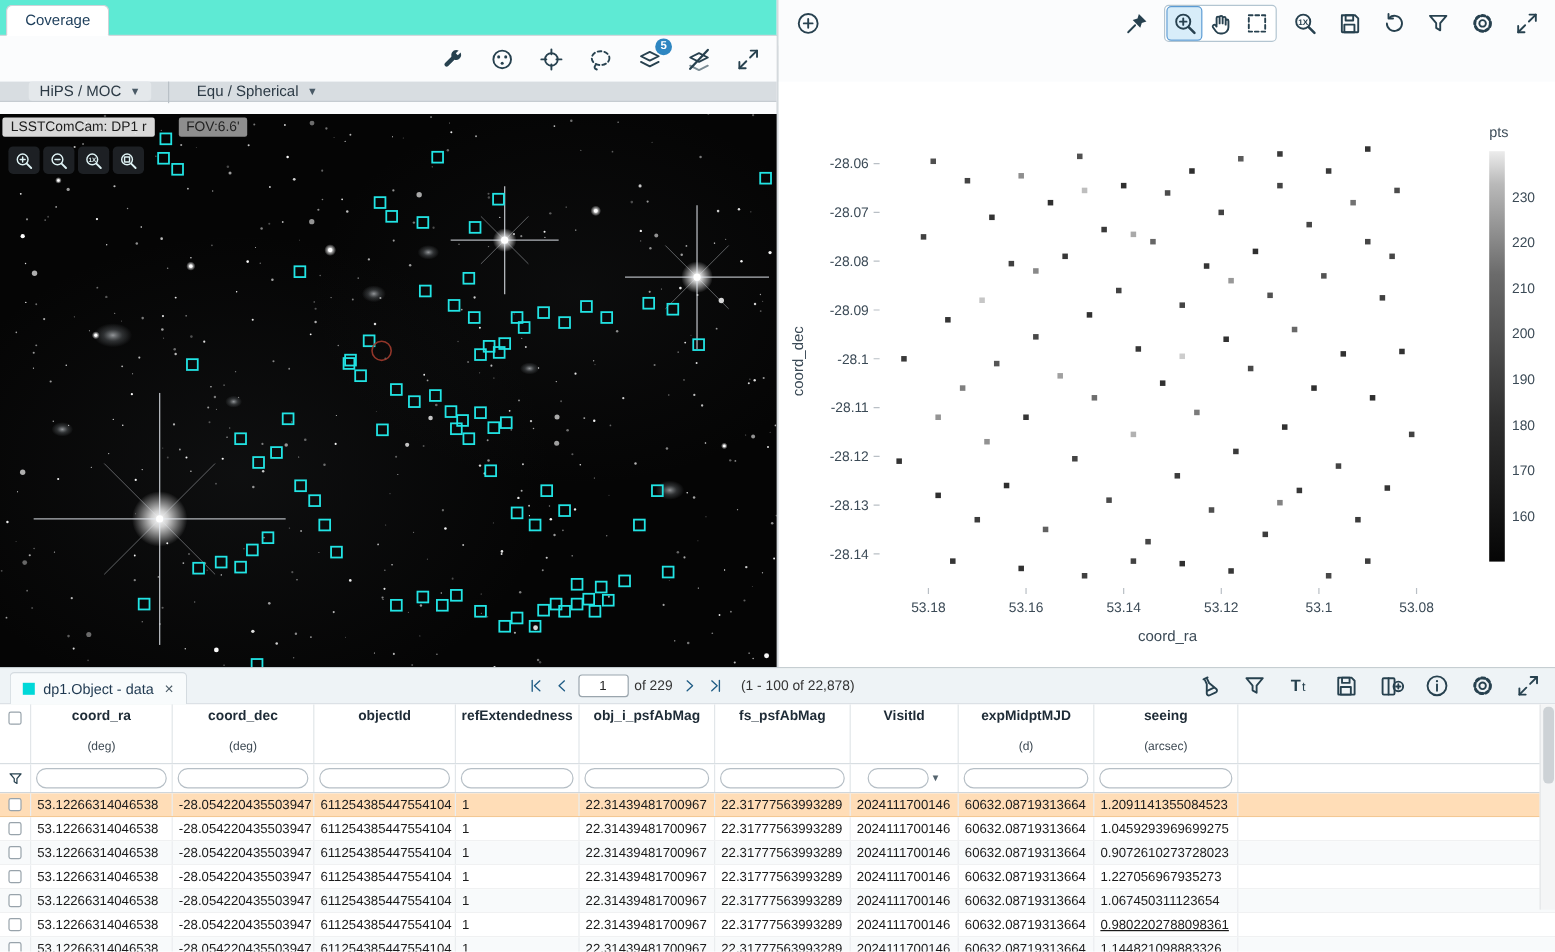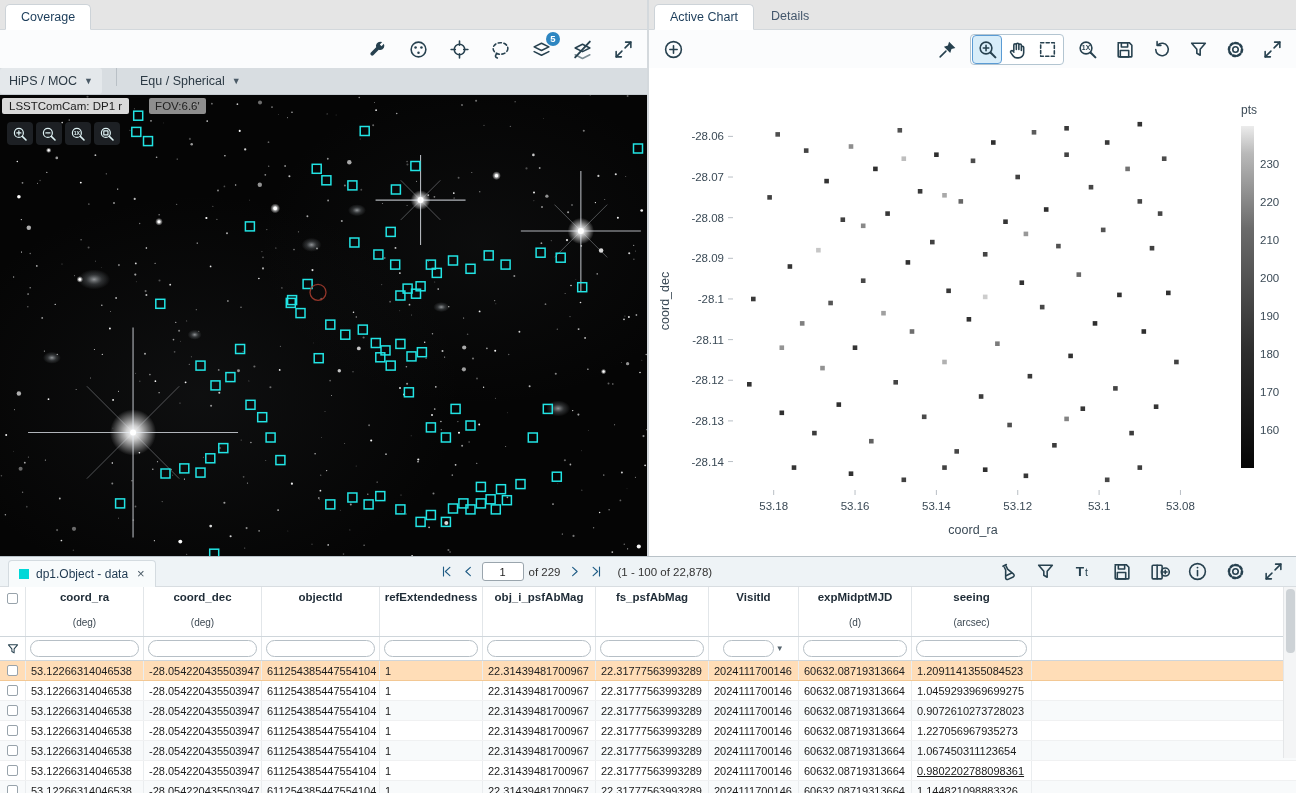--- a/index.html
+++ b/index.html
@@ -1,32 +1,32 @@
 <!DOCTYPE html>
 <html><head>
 <meta charset="utf-8">
 <style>
 *{box-sizing:border-box;margin:0;padding:0}
 html,body{width:1296px;height:793px;overflow:hidden;font-family:"Liberation Sans",sans-serif;background:#fff;color:#222}
 svg text{font-family:"Liberation Sans",sans-serif}
 .top{display:flex;height:556px}
 .panel-left{width:649px;position:relative;border-right:2px solid #d4d9dd;background:#fbfcfd}
 .panel-right{flex:1;position:relative;background:#fbfcfd}
-.tabstrip{height:30px;background:#e5e5e5;border-bottom:1px solid #d3d8dc;display:flex;align-items:flex-end;padding:0 5px;gap:2px}
+.tabstrip{height:30px;background:#5eead4;border-bottom:1px solid #d3d8dc;display:flex;align-items:flex-end;padding:0 5px;gap:2px}
 .tab{background:#fff;border:1px solid #cdd3d8;border-bottom:1px solid #fff;border-radius:5px 5px 0 0;padding:5px 15px 5px;font-size:12.5px;color:#1c3d5a;position:relative;top:1px;cursor:pointer}
 .tab.inactive{background:transparent;border:none;color:#43566b;top:0;padding-bottom:6px}
 .toolbar{height:38px;display:flex;align-items:center;padding:0 10px;background:#fbfcfd;gap:12px}
 .toolbar .spacer{flex:1}
 .iconbtn{width:28px;height:27px;display:flex;align-items:center;justify-content:center;color:#27414f;cursor:pointer;position:relative;border-radius:3px}
 .iconbtn svg{width:21px;height:21px}
 .iconbtn.selected{background:#d8edf9;outline:1px solid #5a9bd4}
 .btn-group{display:flex;align-items:center;gap:2px;border:1px solid #b3c5d1;border-radius:4px;padding:1px 2px;background:#fff}
 .badge{position:absolute;top:-4px;right:-5px;background:#2e86c1;color:#fff;border-radius:50%;width:14px;height:14px;font-size:9.5px;display:flex;align-items:center;justify-content:center;font-weight:bold}
 
-.hips-bar{height:27px;background:#d8dde1;display:flex;padding:0 0;gap:14px;font-size:12.5px;color:#2c3a45;border-bottom:1px solid #c6ccd1}
+.hips-bar{height:17px;background:#d8dde1;display:flex;padding:0 24px;gap:14px;font-size:12.5px;color:#2c3a45;border-bottom:1px solid #c6ccd1}
 .dropdown{display:flex;align-items:center;gap:7px;cursor:pointer;padding:3px 9px;border-radius:3px;background:#e4e8eb}
 .dropdown .caret{font-size:9px;color:#4a5a66}
 .vsep{width:1px;height:18px;background:#b9c0c6}
 .sky-wrap{position:absolute;left:0;right:0;top:95px;bottom:0;background:#000;overflow:hidden}
 .sky-wrap svg.sky{position:absolute;left:0;top:0}
 .img-label{position:absolute;left:2px;top:3px;display:flex;gap:20px;font-size:11.5px}
 .img-label .main{background:rgba(255,255,255,.85);padding:2px 7px;border-radius:2px;color:#1c1c1c}
 .img-label .fov{background:rgba(255,255,255,.55);padding:2px 6px;border-radius:2px;color:#222}
 .zoomrow{position:absolute;left:7px;top:27px;display:flex;gap:3px}
 .zbtn{width:26px;height:23px;background:rgba(32,36,40,.9);border-radius:4px;display:flex;align-items:center;justify-content:center;color:#dff3f5;cursor:pointer}
@@ -722,24 +722,20 @@
               <circle cx="8.6" cy="8.6" r="5.6"></circle>
               <rect x="6" y="6" width="5.2" height="5.2"></rect>
               <line x1="12.9" y1="12.9" x2="17.5" y2="17.5" stroke-width="2"></line>
             </svg>
           </div>
         </div>
     </div>
   </div>
 
   <div class="panel-right">
-    <div class="tabstrip">
-      <div class="tab">Active Chart</div>
-      <div class="tab inactive">Details</div>
-    </div>
     <div class="toolbar">
       <div id="chart-toolbar-left" style="display:flex;gap:10px;align-items:center">
           <div class="iconbtn">
             <svg viewBox="0 0 20 20" fill="none" stroke="currentColor" stroke-width="1.5" stroke-linecap="round" stroke-linejoin="round">
               <circle cx="10" cy="10" r="7.5"></circle>
               <path d="M10 6.5v7M6.5 10h7"></path>
             </svg>
           </div>
         </div>
       <div class="spacer"></div>

